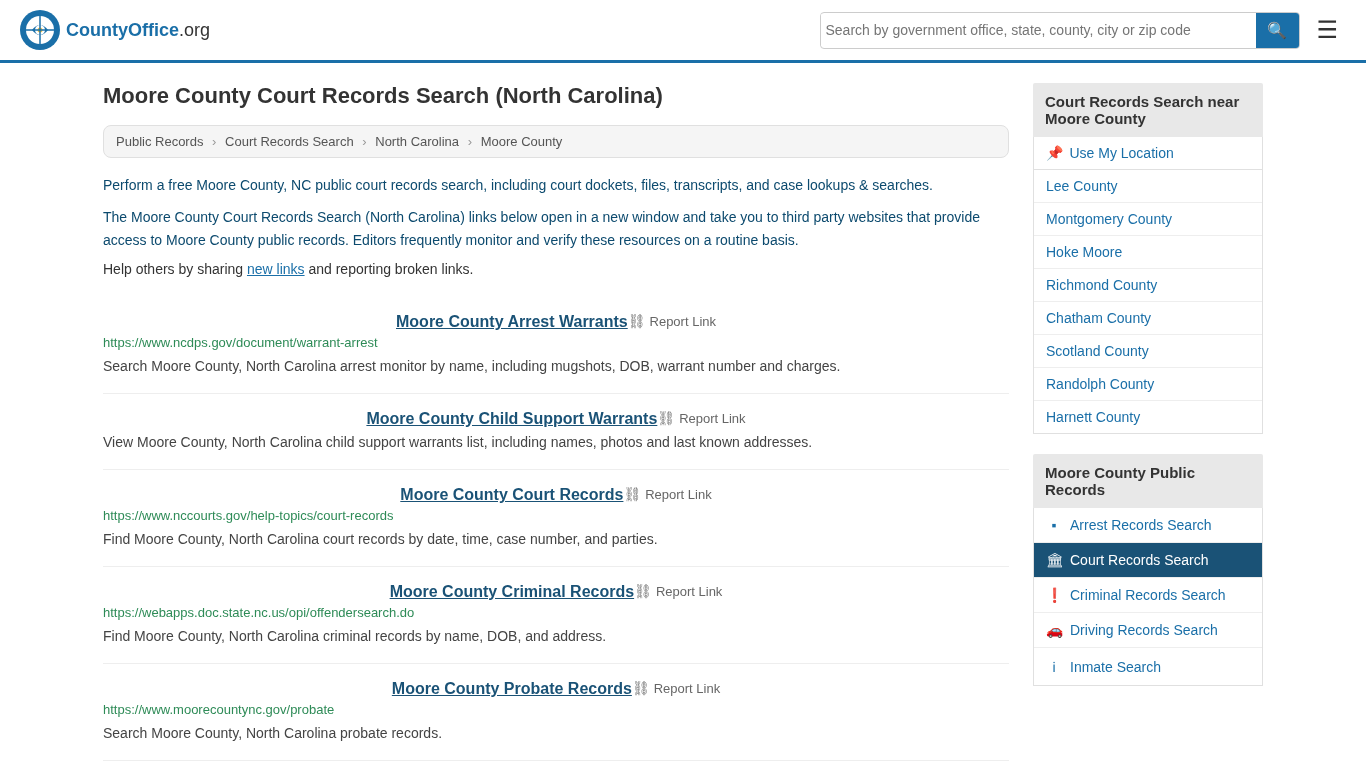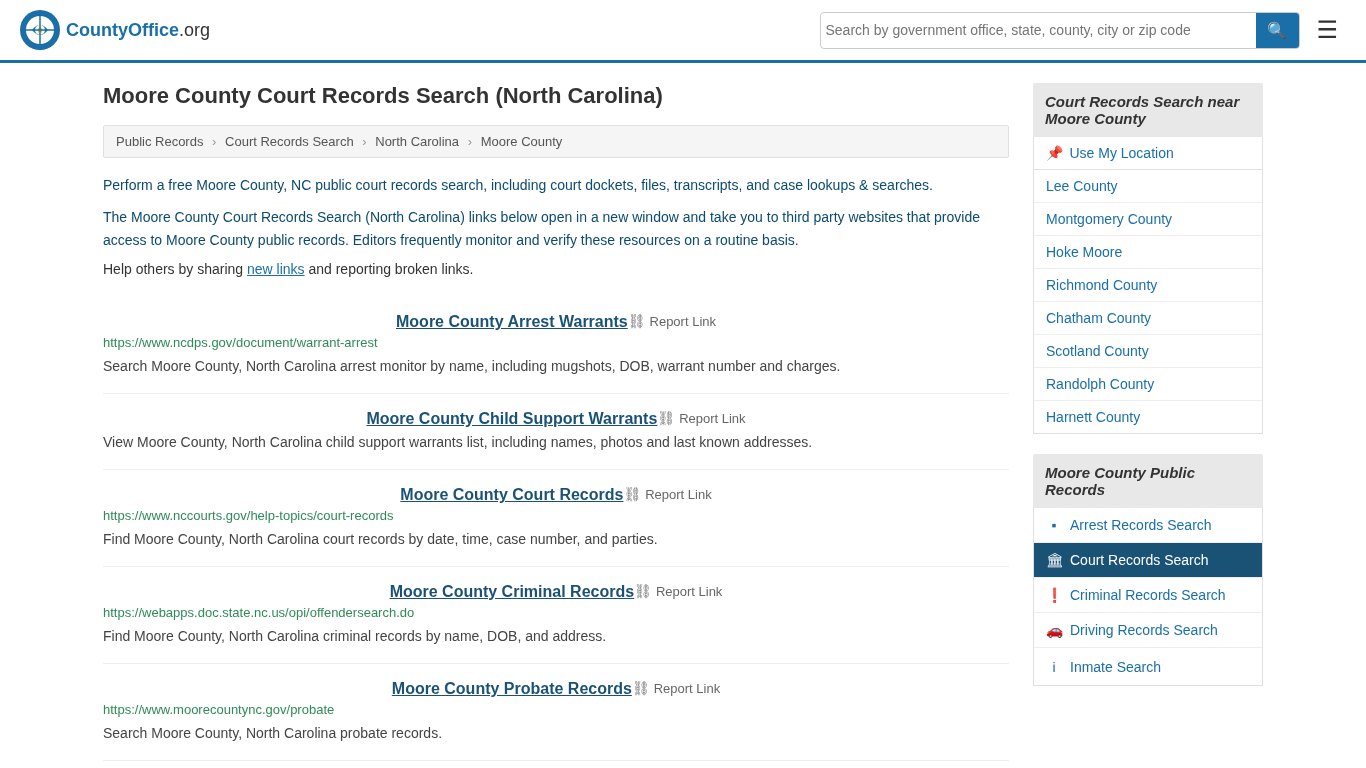--- a/index.html
+++ b/index.html
@@ -78,21 +78,21 @@
       color: #333;
       margin-bottom: 16px;
     }
     .breadcrumb {
       background: #f5f5f5;
       padding: 8px 12px;
       border: 1px solid #e0e0e0;
       font-size: 13px;
       color: #555;
       margin-bottom: 16px;
-      border-radius: 2px;
+      border-radius: 8px;
     }
     .breadcrumb a {
       color: #555;
       text-decoration: none;
     }
     .breadcrumb span {
       margin: 0 5px;
       color: #999;
     }
     .intro-text {
@@ -162,21 +162,20 @@
       margin-bottom: 20px;
     }
     .sidebar-title {
       background: #e8e8e8;
       padding: 10px 12px;
       font-size: 15px;
       font-weight: bold;
       color: #333;
       border-radius: 2px 2px 0 0;
       margin-bottom: 0;
-      font-style: italic;
     }
     .sidebar-list {
       list-style: none;
       border: 1px solid #e0e0e0;
       border-top: none;
     }
     .sidebar-list li {
       padding: 8px 12px;
       border-bottom: 1px solid #eee;
     }

